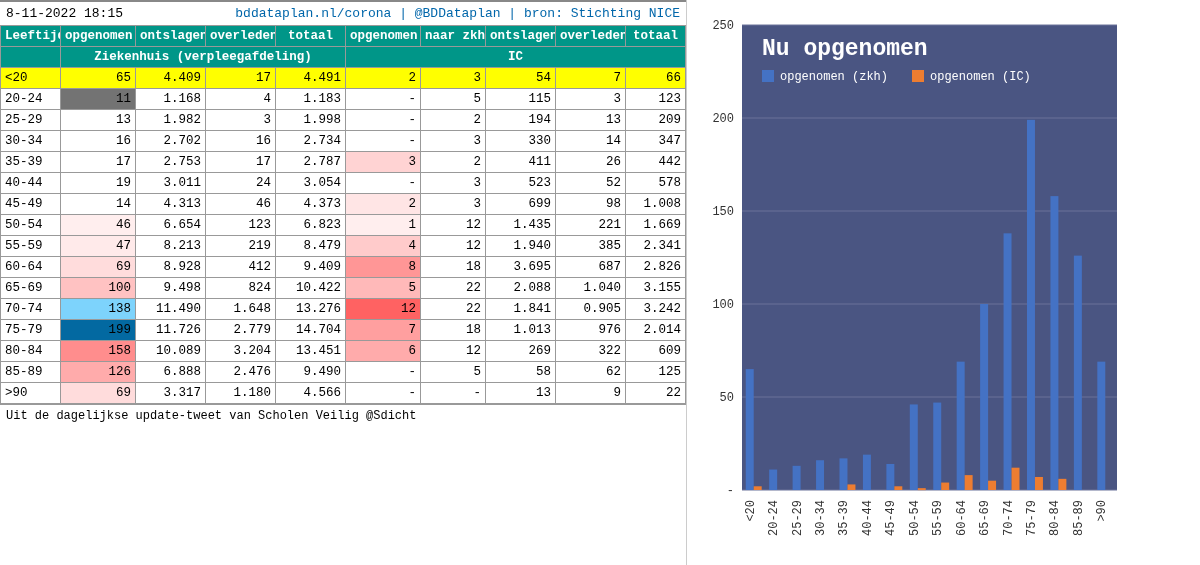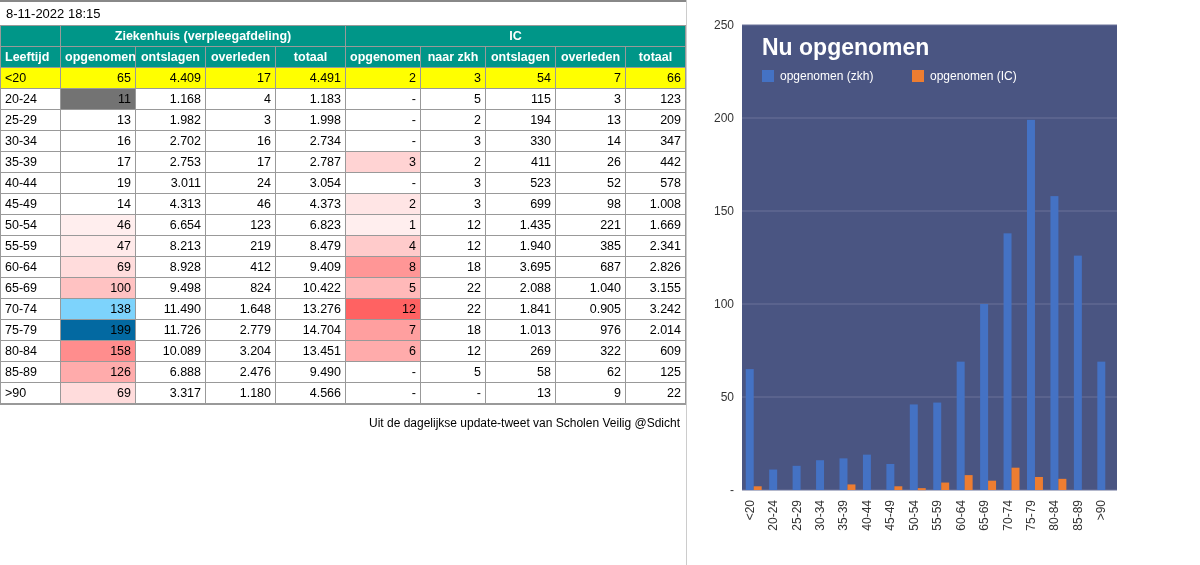--- a/index.html
+++ b/index.html
@@ -9,20 +9,21 @@
     font-size: 12px;
     background: #fff;
     width: 1200px;
     height: 565px;
     overflow: hidden;
   }
   .container {
     display: flex;
     width: 1004px;
     height: 565px;
+    font-family: Liberation Mono, monospace;
   }
   .left {
     width: 755px;
     border-right: 1px solid #ccc;
   }
   .right {
     width: 445px;
     background: #fff;
     position: relative;
   }
@@ -64,64 +65,64 @@
     text-align: left;
     background: #fff;
   }
   tr.hl td {
     background: #ffff00 !important;
   }
   tr.total td {
     font-weight: bold;
   }
   .footer-note {
-    padding: 11px 6px;
+    padding: 4px 6px;
     font-size: 12px;
     border-top: 1px solid #999;
-    text-align: right;
   }
 </style>
 </head>
 <body>
 
 <div class="container">
   <div class="left">
     <div class="topbar">
       <span>8-11-2022 18:15</span>
+      <span class="src">bddataplan.nl/corona | @BDDataplan | bron: Stichting NICE</span>
     </div>
     <table>
       <colgroup>
         <col style="width:60px">
           <col style="width:75px">
           <col style="width:70px">
           <col style="width:70px">
           <col style="width:70px">
         <col style="width:75px">
           <col style="width:65px">
           <col style="width:70px">
           <col style="width:70px">
           <col style="width:60px">
       </colgroup>
       <thead>
-        <tr>
-          <th></th>
-          <th colspan="4">Ziekenhuis (verpleegafdeling)</th>
-          <th colspan="5">IC</th>
-        </tr>
         <tr>
           <th class="age">Leeftijd</th>
           <th>opgenomen</th>
           <th>ontslagen</th>
           <th>overleden</th>
           <th>totaal</th>
           <th>opgenomen</th>
           <th>naar zkh</th>
           <th>ontslagen</th>
           <th>overleden</th>
           <th>totaal</th>
+        </tr>
+        <tr>
+          <th></th>
+          <th colspan="4">Ziekenhuis (verpleegafdeling)</th>
+          <th colspan="5">IC</th>
         </tr>
       </thead>
       <tbody id="tbody">
           <tr class="hl">
             <td class="age">&lt;20</td>
             <td style="background: rgb(255, 255, 255);">65</td>
             <td>4.409</td>
             <td>17</td>
             <td>4.491</td>
             <td style="background: rgb(255, 246, 246);">2</td>

